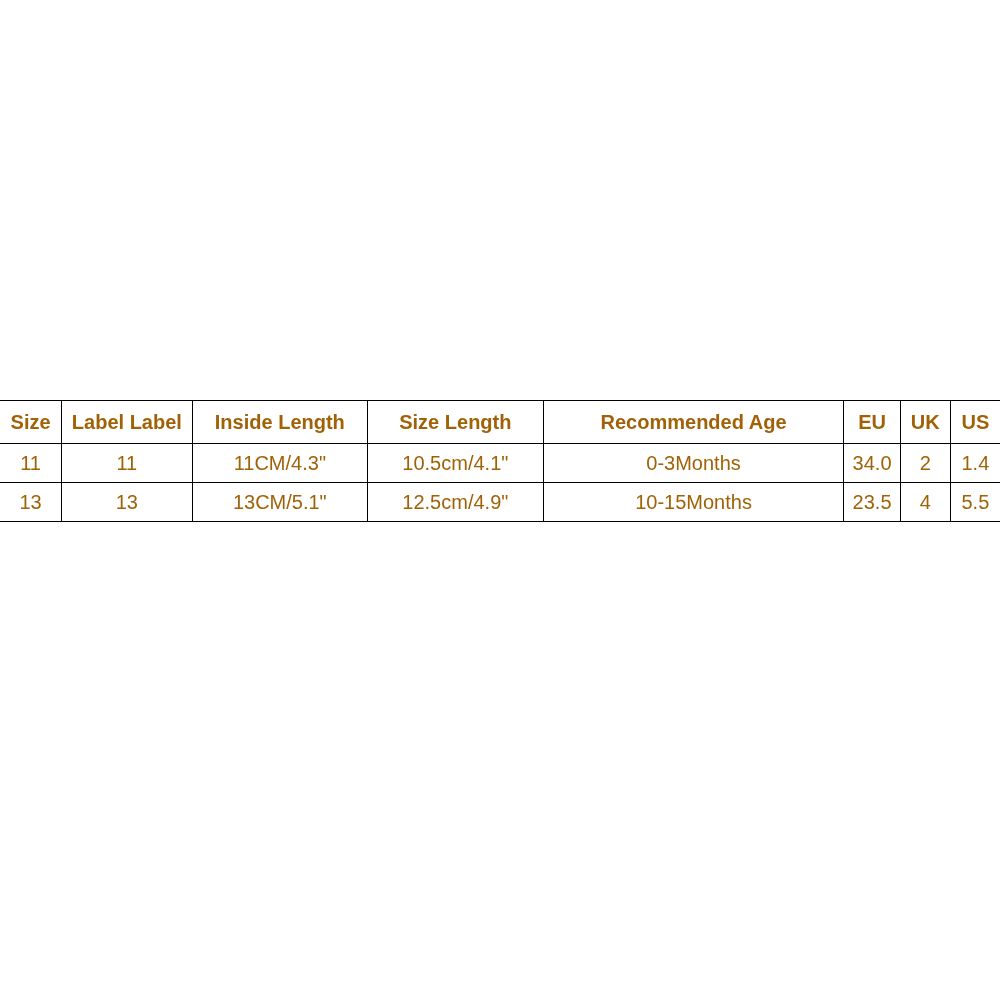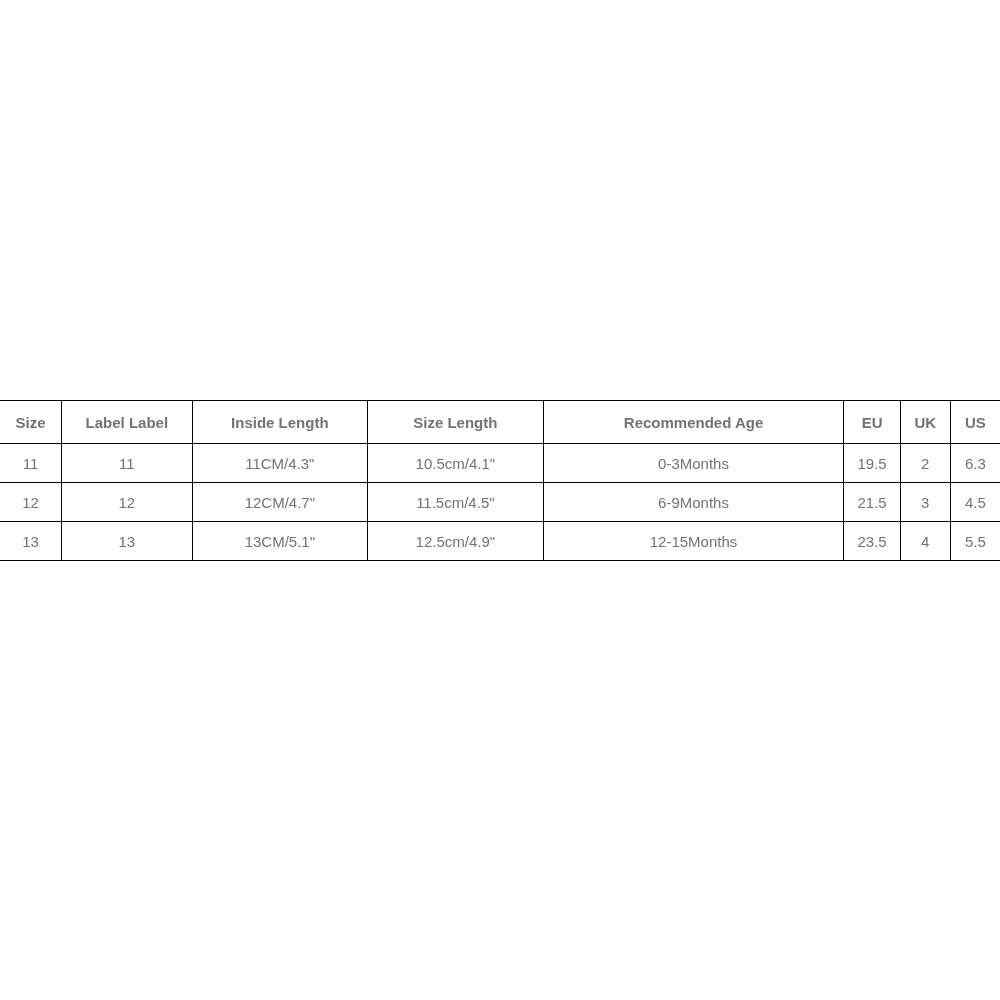--- a/index.html
+++ b/index.html
@@ -20,24 +20,24 @@
     top: 400px;
     left: -1px;
     width: 1002px;
     border-collapse: collapse;
     table-layout: fixed;
   }
   th, td {
     border: 1px solid #000;
     text-align: center;
     vertical-align: middle;
-    font-size: 15px;
+    font-size: 20px;
     padding: 0;
     height: 38px;
-    color: #737373;
+    color: #a16207;
   }
   th {
     font-weight: 700;
     height: 42px;
   }
   td {
     font-weight: 400;
   }
   col.c-size   { width: 62px; }
   col.c-label  { width: 130px; }
@@ -75,40 +75,30 @@
       <th>US</th>
     </tr>
   </thead>
   <tbody>
     <tr>
       <td>11</td>
       <td>11</td>
       <td>11CM/4.3"</td>
       <td>10.5cm/4.1"</td>
       <td>0-3Months</td>
-      <td>19.5</td>
+      <td>34.0</td>
       <td>2</td>
-      <td>6.3</td>
-    </tr>
-    <tr>
-      <td>12</td>
-      <td>12</td>
-      <td>12CM/4.7"</td>
-      <td>11.5cm/4.5"</td>
-      <td>6-9Months</td>
-      <td>21.5</td>
-      <td>3</td>
-      <td>4.5</td>
+      <td>1.4</td>
     </tr>
     <tr>
       <td>13</td>
       <td>13</td>
       <td>13CM/5.1"</td>
       <td>12.5cm/4.9"</td>
-      <td>12-15Months</td>
+      <td>10-15Months</td>
       <td>23.5</td>
       <td>4</td>
       <td>5.5</td>
     </tr>
   </tbody>
 </table>
 
 </div>
 
 </body></html>

